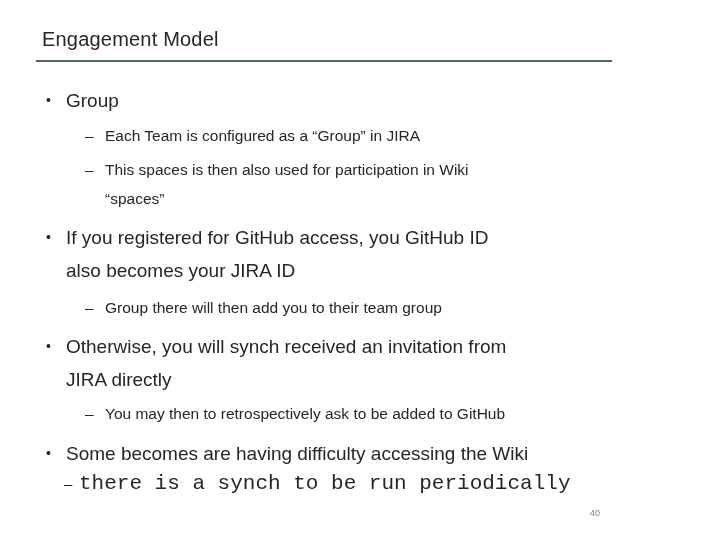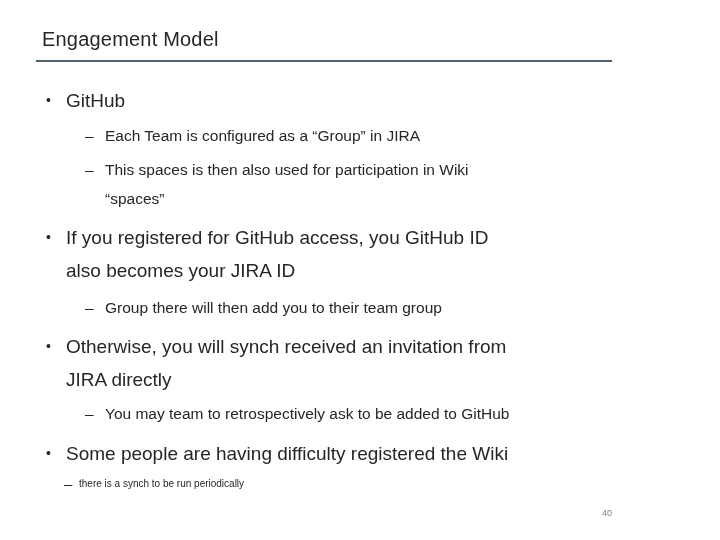--- a/index.html
+++ b/index.html
@@ -58,53 +58,53 @@
   .l2 .text {
     left: 105px;
     top: 0;
     right: 15px;
     font-size: 15.5px;
     line-height: 29px;
   }
 
   
   .l2.compact .marker { left: 64px; font-size: 15px; line-height: 24px; }
-  .l2.compact .text  { left: 79px;  font-size: 10px; line-height: 24px; }
+  .l2.compact .text  { left: 79px;  font-size: 21px; line-height: 24px; font-family: Liberation Mono, monospace; }
 
   .pos-0 { top: 84px; }
   .pos-1 { top: 121px; }
   .pos-2 { top: 155px; }
   .pos-3 { top: 221px; }
   .pos-4 { top: 293px; }
   .pos-5 { top: 330px; }
   .pos-6 { top: 399px; }
   .pos-7 { top: 437px; }
   .pos-8 { top: 472px; }
 
   .page-number {
     position: absolute;
-    right: 0;
+    right: 12px;
     bottom: 22px;
     font-size: 9px;
     line-height: 10px;
     color: #808080;
   }
 </style>
 </head>
 <body>
 
 <div id="slide">
 
   <div class="title">Engagement Model</div>
 
   <div class="rule"></div>
 
   <div class="bullet l1 pos-0">
     <span class="marker">•</span>
-    <span class="text">GitHub</span>
+    <span class="text">Group</span>
   </div>
 
   <div class="bullet l2 pos-1">
     <span class="marker">–</span>
     <span class="text">Each Team is configured as a “Group” in JIRA</span>
   </div>
 
   <div class="bullet l2 pos-2">
     <span class="marker">–</span>
     <span class="text">This spaces is then also used for participation in Wiki
@@ -123,26 +123,26 @@
   </div>
 
   <div class="bullet l1 pos-5">
     <span class="marker">•</span>
     <span class="text">Otherwise, you will synch received an invitation from
 JIRA directly</span>
   </div>
 
   <div class="bullet l2 pos-6">
     <span class="marker">–</span>
-    <span class="text">You may team to retrospectively ask to be added to GitHub</span>
+    <span class="text">You may then to retrospectively ask to be added to GitHub</span>
   </div>
 
   <div class="bullet l1 pos-7">
     <span class="marker">•</span>
-    <span class="text">Some people are having difficulty registered the Wiki</span>
+    <span class="text">Some becomes are having difficulty accessing the Wiki</span>
   </div>
 
   <div class="bullet l2 compact pos-8">
     <span class="marker">–</span>
     <span class="text">there is a synch to be run periodically</span>
   </div>
 
   <div class="page-number">40</div>
 
 </div>

